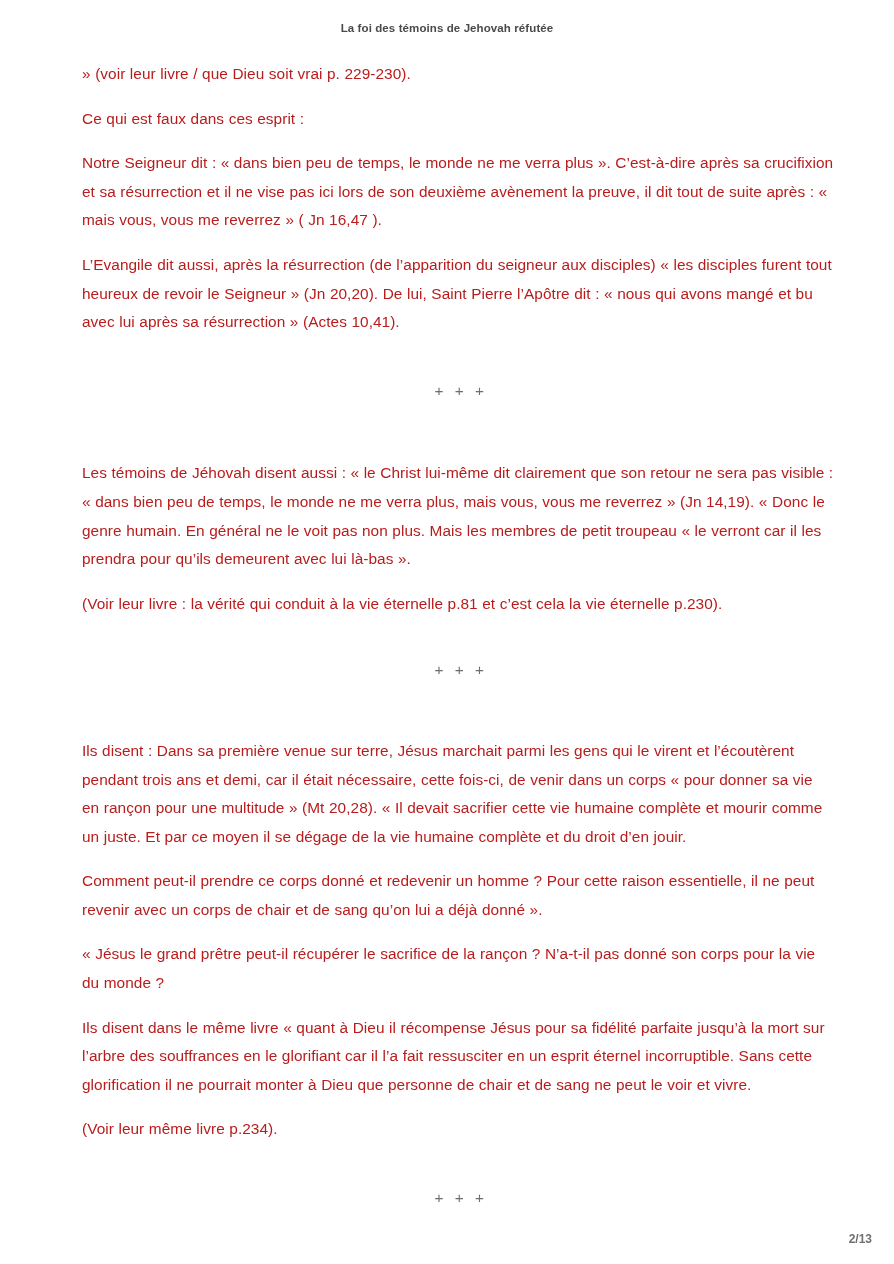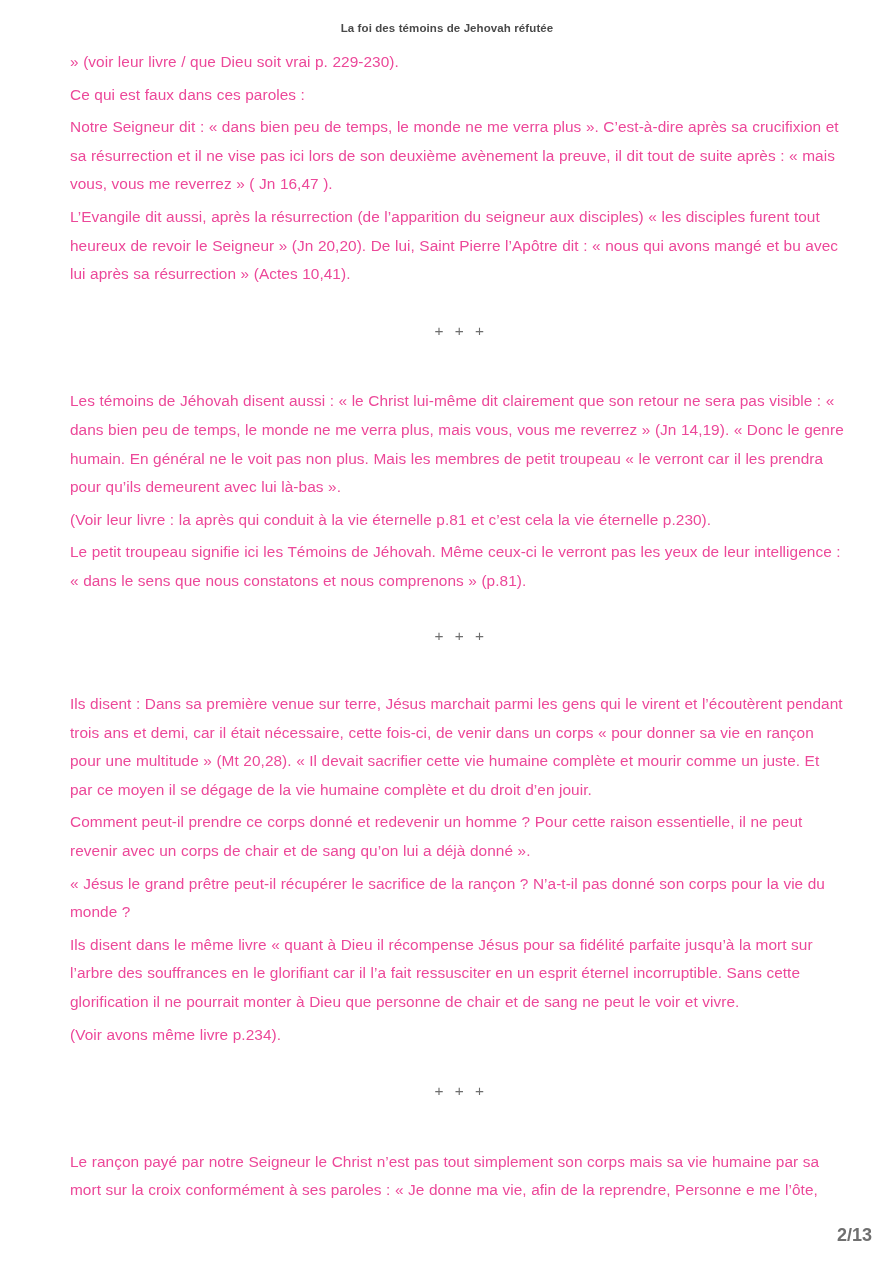--- a/index.html
+++ b/index.html
@@ -33,22 +33,22 @@
   }
   .content {
     position: absolute;
     top: 44px;
     left: 66px;
     width: 784px;
   }
   .para {
     font-size: 15.4px;
     line-height: 28.6px;
-    color: #ec4899;
-    margin: 4px;
+    color: #b91c1c;
+    margin: 16px;
     text-align: left;
     letter-spacing: 0.05px;
     word-spacing: 0.2px;
   }
   .block {
     margin: 0;
   }
   .sep {
     text-align: center;
     font-size: 15.4px;
@@ -61,61 +61,60 @@
   .gap-before-sep  { height: 24px; }
   .gap-after-sep   { height: 38px; }
   .gap-before-sep2 { height: 22px; }
   .gap-after-sep2  { height: 36px; }
   .gap-before-sep3 { height: 24px; }
   .gap-after-sep3  { height: 38px; }
   .page-footer {
     position: absolute;
     bottom: 18px;
     right: 22px;
-    font-size: 18px;
+    font-size: 12px;
     color: #6f6f6f;
     font-weight: bold;
   }
 </style>
 </head>
 <body>
 
 <div class="page">
 
   <div class="page-header">La foi des témoins de Jehovah réfutée</div>
 
   <div class="content">
 
     <div class="block">
       <p class="para">» (voir leur livre / que Dieu soit vrai p. 229-230).</p>
-      <p class="para">Ce qui est faux dans ces paroles :</p>
+      <p class="para">Ce qui est faux dans ces esprit :</p>
       <p class="para">Notre Seigneur dit : « dans bien peu de temps, le monde ne me verra plus ». C’est-à-dire après sa crucifixion et sa résurrection et il ne vise pas ici lors de son deuxième avènement la preuve, il dit tout de suite après : « mais vous, vous me reverrez » ( Jn 16,47 ).</p>
       <p class="para">L’Evangile dit aussi, après la résurrection (de l’apparition du seigneur aux disciples) « les disciples furent tout heureux de revoir le Seigneur » (Jn 20,20). De lui, Saint Pierre l’Apôtre dit : « nous qui avons mangé et bu avec lui après sa résurrection » (Actes 10,41).</p>
     </div>
 
     <div class="gap-before-sep"></div>
     <div class="sep">+ + +</div>
     <div class="gap-after-sep"></div>
 
     <div class="block">
       <p class="para">Les témoins de Jéhovah disent aussi : « le Christ lui-même dit clairement que son retour ne sera pas visible : « dans bien peu de temps, le monde ne me verra plus, mais vous, vous me reverrez » (Jn 14,19). « Donc le genre humain. En général ne le voit pas non plus. Mais les membres de petit troupeau « le verront car il les prendra pour qu’ils demeurent avec lui là-bas ».</p>
-      <p class="para">(Voir leur livre : la après qui conduit à la vie éternelle p.81 et c’est cela la vie éternelle p.230).</p>
-      <p class="para">Le petit troupeau signifie ici les Témoins de Jéhovah. Même ceux-ci le verront pas les yeux de leur intelligence : « dans le sens que nous constatons et nous comprenons » (p.81).</p>
+      <p class="para">(Voir leur livre : la vérité qui conduit à la vie éternelle p.81 et c’est cela la vie éternelle p.230).</p>
     </div>
 
     <div class="gap-before-sep2"></div>
     <div class="sep">+ + +</div>
     <div class="gap-after-sep2"></div>
 
     <div class="block">
       <p class="para">Ils disent : Dans sa première venue sur terre, Jésus marchait parmi les gens qui le virent et l’écoutèrent pendant trois ans et demi, car il était nécessaire, cette fois-ci, de venir dans un corps « pour donner sa vie en rançon pour une multitude » (Mt 20,28). « Il devait sacrifier cette vie humaine complète et mourir comme un juste. Et par ce moyen il se dégage de la vie humaine complète et du droit d’en jouir.</p>
       <p class="para">Comment peut-il prendre ce corps donné et redevenir un homme ? Pour cette raison essentielle, il ne peut revenir avec un corps de chair et de sang qu’on lui a déjà donné ».</p>
       <p class="para">« Jésus le grand prêtre peut-il récupérer le sacrifice de la rançon ? N’a-t-il pas donné son corps pour la vie du monde ?</p>
       <p class="para">Ils disent dans le même livre « quant à Dieu il récompense Jésus pour sa fidélité parfaite jusqu’à la mort sur l’arbre des souffrances en le glorifiant car il l’a fait ressusciter en un esprit éternel incorruptible. Sans cette glorification il ne pourrait monter à Dieu que personne de chair et de sang ne peut le voir et vivre.</p>
-      <p class="para">(Voir avons même livre p.234).</p>
+      <p class="para">(Voir leur même livre p.234).</p>
     </div>
 
     <div class="gap-before-sep3"></div>
     <div class="sep">+ + +</div>
     <div class="gap-after-sep3"></div>
 
     <div class="block">
       <p class="para">Le rançon payé par notre Seigneur le Christ n’est pas tout simplement son corps mais sa vie humaine par sa mort sur la croix conformément à ses paroles : « Je donne ma vie, afin de la reprendre, Personne e me l’ôte,</p>
     </div>
 

